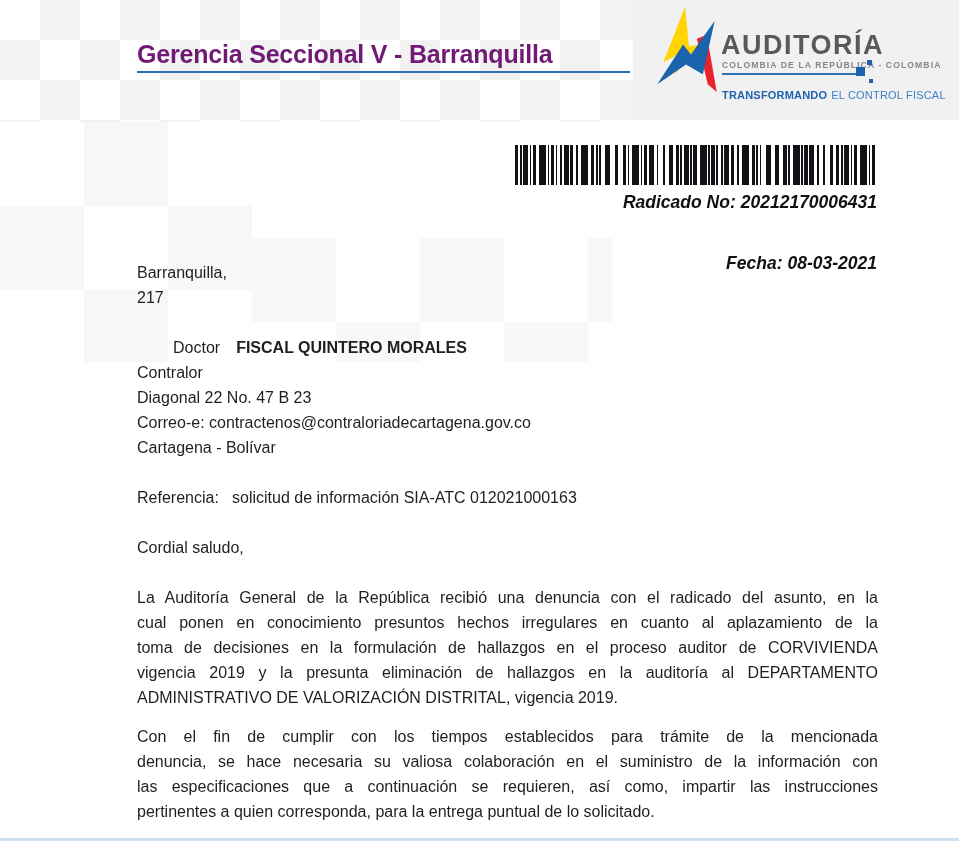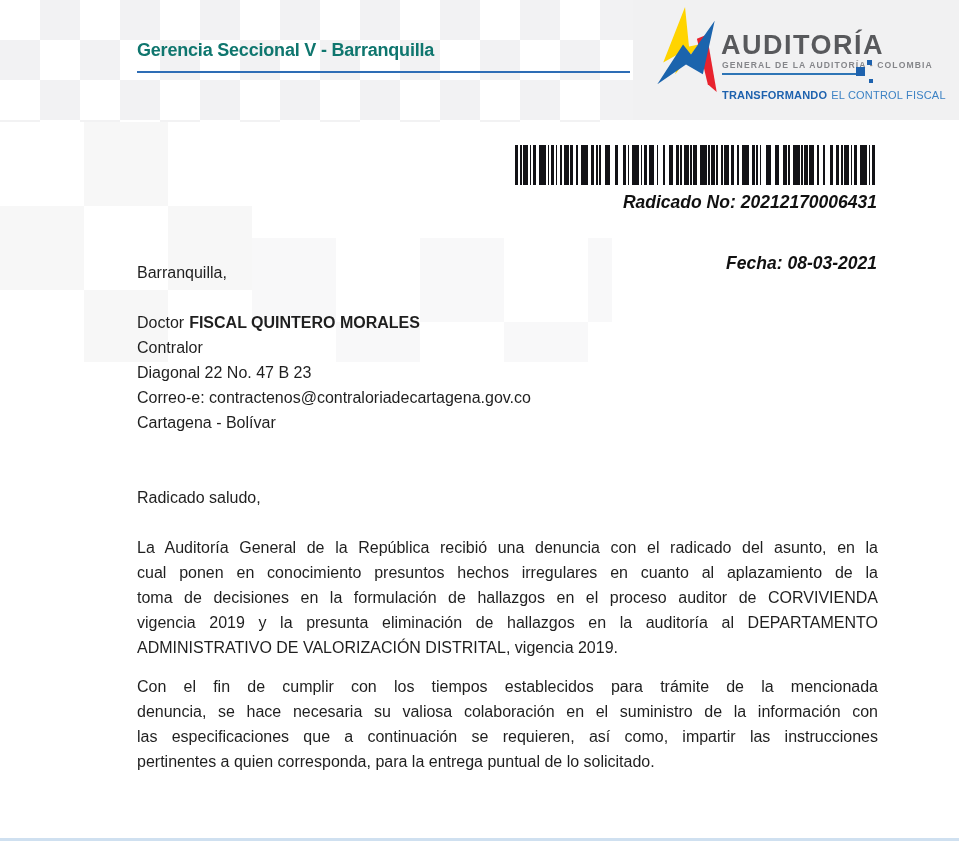--- a/index.html
+++ b/index.html
@@ -23,22 +23,22 @@
   .mosaic-a { left: 0; top: 0; width: 640px; height: 122px;
     background-size: 80px 80px; background-position: 0 0, 40px 40px; opacity: .9; }
   .mosaic-b { left: 0; top: 122px; width: 252px; height: 240px;
     background-size: 168px 168px; background-position: 0 0, 84px 84px; opacity: .55; }
   .mosaic-c { left: 252px; top: 238px; width: 360px; height: 124px;
     background-size: 168px 168px; background-position: 84px 0, 0 84px; opacity: .45; }
 
   
   .section-title {
     position: absolute; left: 137px; top: 40px; width: 493px;
-    font-size: 18px; font-weight: bold; letter-spacing: -0.2px;
-    color: #0f766e;
+    font-size: 25px; font-weight: bold; letter-spacing: -0.2px;
+    color: #701a75;
   }
   .section-rule {
     position: absolute; left: 137px; top: 71px; width: 493px; height: 2px;
     background: #2e6db5;
   }
 
   
   .logo-box {
     position: absolute; left: 633px; top: 0; width: 326px; height: 120px;
     background: #f1f1f2;
@@ -81,21 +81,21 @@
   .fecha-line { top: 221px; margin-top: 32px; }
 
   
   .letter {
     position: absolute; left: 137px; top: 260px; width: 741px;
     font-size: 16px; line-height: 25px; color: #1f1f1f;
   }
   .line { min-height: 25px; }
   .gap { height: 25px; }
   .b { font-weight: bold; }
-  .name-line { display: flex; gap: 5px; }
+  .name-line { display: flex; gap: 16px; margin-left: 36px; }
   .ref-label { display: inline-block; width: 95px; }
   .jl  { text-align: justify; text-align-last: justify; }
   .jlast { text-align: left; }
   .p2 { margin-top: 14px; }
 
   .bottom-strip {
     position: absolute; left: 0; bottom: 0; width: 100%; height: 3px;
     background: #cfe0f0;
   }
 </style>
@@ -109,21 +109,21 @@
 <div class="section-title">Gerencia Seccional V - Barranquilla</div>
 <div class="section-rule"></div>
 
 <div class="logo-box">
   <svg class="logo-mark" viewBox="0 0 64 96" xmlns="http://www.w3.org/2000/svg">
     <polygon points="30,2 8,58 26,48 20,70 44,40 34,42" fill="#ffd400"></polygon>
     <polygon points="42,34 52,30 62,88 53,80" fill="#e8232e"></polygon>
     <polygon points="2,80 28,40 36,50 60,16 48,70 31,60" fill="#1b64ad"></polygon>
   </svg>
   <div class="logo-title">AUDITORÍA</div>
-  <div class="logo-subtitle">GENERAL DE LA AUDITORÍA - COLOMBIA</div>
+  <div class="logo-subtitle">COLOMBIA DE LA REPÚBLICA - COLOMBIA</div>
   <div class="logo-rule"></div>
   <div class="logo-sq sq1"></div>
   <div class="logo-sq sq2"></div>
   <div class="logo-sq sq3"></div>
   <div class="logo-tagline">
     <b>TRANSFORMANDO</b><span>EL CONTROL FISCAL</span>
   </div>
 </div>
 
 <div class="barcode">
@@ -196,32 +196,36 @@
   <span>Radicado No:</span>
   <span>20212170006431</span>
 </div>
 <div class="filing-line fecha-line">
   <span>Fecha:</span>
   <span>08-03-2021</span>
 </div>
 
 <div class="letter">
   <div class="line">Barranquilla,</div>
+  <div class="line">217</div>
   <div class="gap"></div>
   <div class="line name-line">
     <span>Doctor</span>
     <span class="b">FISCAL QUINTERO MORALES</span>
   </div>
   <div class="line">Contralor</div>
   <div class="line">Diagonal 22 No. 47 B 23</div>
   <div class="line">Correo-e: contractenos@contraloriadecartagena.gov.co</div>
   <div class="line">Cartagena - Bolívar</div>
   <div class="gap"></div>
-  <div class="gap"></div>
-  <div class="line">Radicado saludo,</div>
+  <div class="line">
+    <span class="ref-label">Referencia:</span><span>solicitud de información SIA-ATC 012021000163</span>
+  </div>
+  <div class="gap"></div>
+  <div class="line">Cordial saludo,</div>
   <div class="gap"></div>
   <div>
     <div class="line jl">La Auditoría General de la República recibió una denuncia con el radicado del asunto, en la</div>
     <div class="line jl">cual ponen en conocimiento presuntos hechos irregulares en cuanto al aplazamiento de la</div>
     <div class="line jl">toma de decisiones en la formulación de hallazgos en el proceso auditor de CORVIVIENDA</div>
     <div class="line jl">vigencia 2019 y la presunta eliminación de hallazgos en la auditoría al DEPARTAMENTO</div>
     <div class="line jlast">ADMINISTRATIVO DE VALORIZACIÓN DISTRITAL, vigencia 2019.</div>
   </div>
   <div class="p2">
     <div class="line jl">Con el fin de cumplir con los tiempos establecidos para trámite de la mencionada</div>

